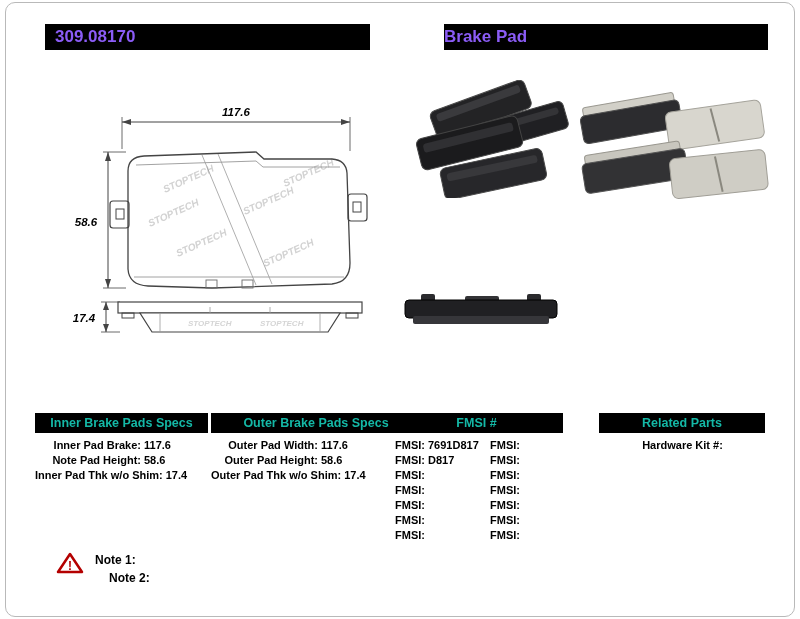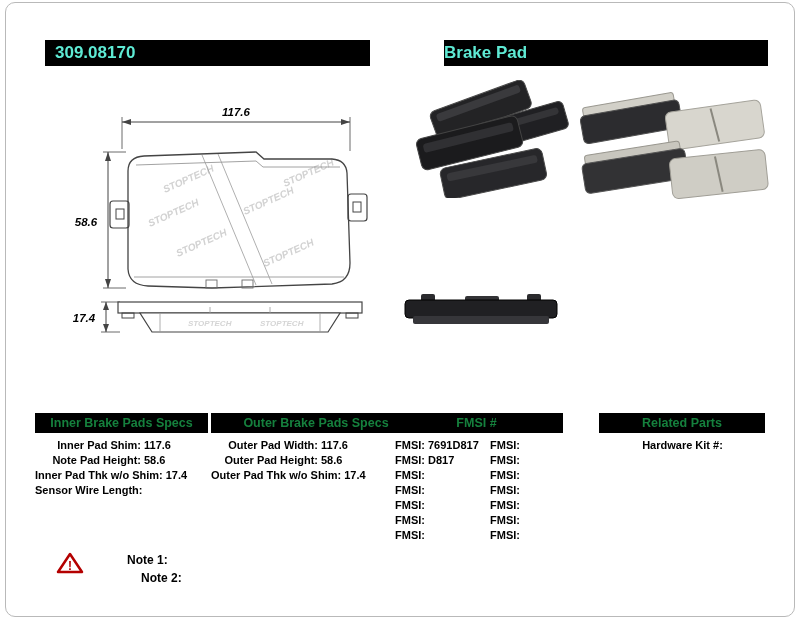--- a/index.html
+++ b/index.html
@@ -5,44 +5,44 @@
   html, body { margin:0; padding:0; }
   body {
     width:800px; height:619px; position:relative; overflow:hidden;
     background:#ffffff; font-family:"Liberation Sans", sans-serif; color:#000;
   }
   .page-border {
     position:absolute; left:5px; top:2px; width:788px; height:613px;
     border:1.5px solid #b9b9b9; border-radius:10px;
   }
   .hdr-box {
-    position:absolute; top:40px; height:26px; background:#000; color:#5eead4;
+    position:absolute; top:24px; height:26px; background:#000; color:#8b5cf6;
     font-weight:bold; font-size:17px; display:flex; align-items:center;
   }
   .hdr-left  { left:45px;  width:315px; padding-left:10px; }
   .hdr-right { left:444px; width:312px; padding-right:12px; }
   .figure { position:absolute; }
   .tbl-hdr {
-    position:absolute; top:413px; height:20px; background:#000; color:#15803d;
+    position:absolute; top:413px; height:20px; background:#000; color:#14b8a6;
     font-weight:bold; font-size:12.5px; display:flex; align-items:center; justify-content:center;
   }
   .rows { position:absolute; top:437px; font-size:11px; font-weight:bold; }
   .row  { display:flex; height:15px; align-items:center; white-space:nowrap; }
   .lbl  { text-align:right; }
   .val  { margin-left:3px; text-align:left; }
   .inner-rows { left:35px;  width:173px; }  .inner-rows .lbl { flex:0 0 106px; }
   .outer-rows { left:211px; width:175px; }  .outer-rows .lbl { flex:0 0 107px; }
   .fmsi-rows  { left:390px; width:205px; }
   .fmsi-rows .l-lbl { flex:0 0 35px; text-align:right; }
   .fmsi-rows .l-val { flex:0 0 62px; margin-left:3px; }
   .fmsi-rows .r-lbl { flex:0 0 30px; text-align:right; }
   .fmsi-rows .r-val { flex:1; margin-left:3px; }
   .related-rows { left:599px; width:166px; }
   .related-rows .lbl { flex:1; text-align:center; padding-left:4px; }
-  .note-label { position:absolute; left:95px; font-size:12px; font-weight:bold;margin-left:32px; }
+  .note-label { position:absolute; left:95px; font-size:12px; font-weight:bold; }
   svg text.dim { font-family:"Liberation Sans", sans-serif; }
 </style>
 </head>
 <body>
 
 <div class="page-border"></div>
 
 <div class="hdr-box hdr-left">
   <span>309.08170</span>
 </div>
@@ -171,34 +171,30 @@
 </div>
 <div class="tbl-hdr" style="left:390px; width:173px;">
   <span>FMSI #</span>
 </div>
 <div class="tbl-hdr" style="left:599px; width:166px;">
   <span>Related Parts</span>
 </div>
 
 <div class="rows inner-rows">
   <div class="row">
-    <span class="lbl">Inner Pad Shim:</span>
+    <span class="lbl">Inner Pad Brake:</span>
     <span class="val">117.6</span>
   </div>
   <div class="row">
     <span class="lbl">Note Pad Height:</span>
     <span class="val">58.6</span>
   </div>
   <div class="row">
     <span class="lbl">Inner Pad Thk w/o Shim:</span>
     <span class="val">17.4</span>
-  </div>
-  <div class="row">
-    <span class="lbl">Sensor Wire Length:</span>
-    <span class="val"></span>
   </div>
 </div>
 
 <div class="rows outer-rows">
   <div class="row">
     <span class="lbl">Outer Pad Width:</span>
     <span class="val">117.6</span>
   </div>
   <div class="row">
     <span class="lbl">Outer Pad Height:</span>

